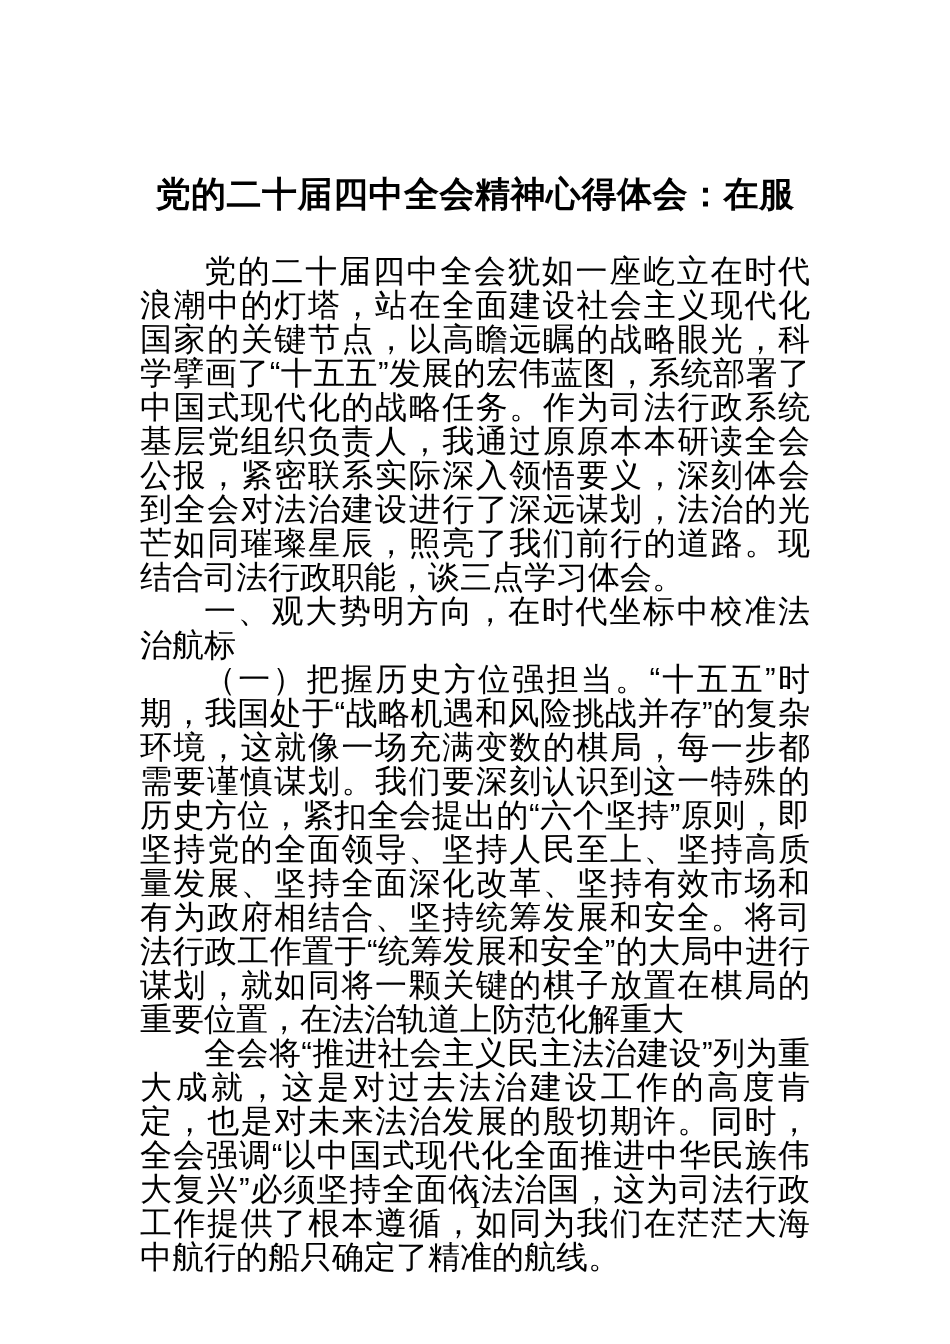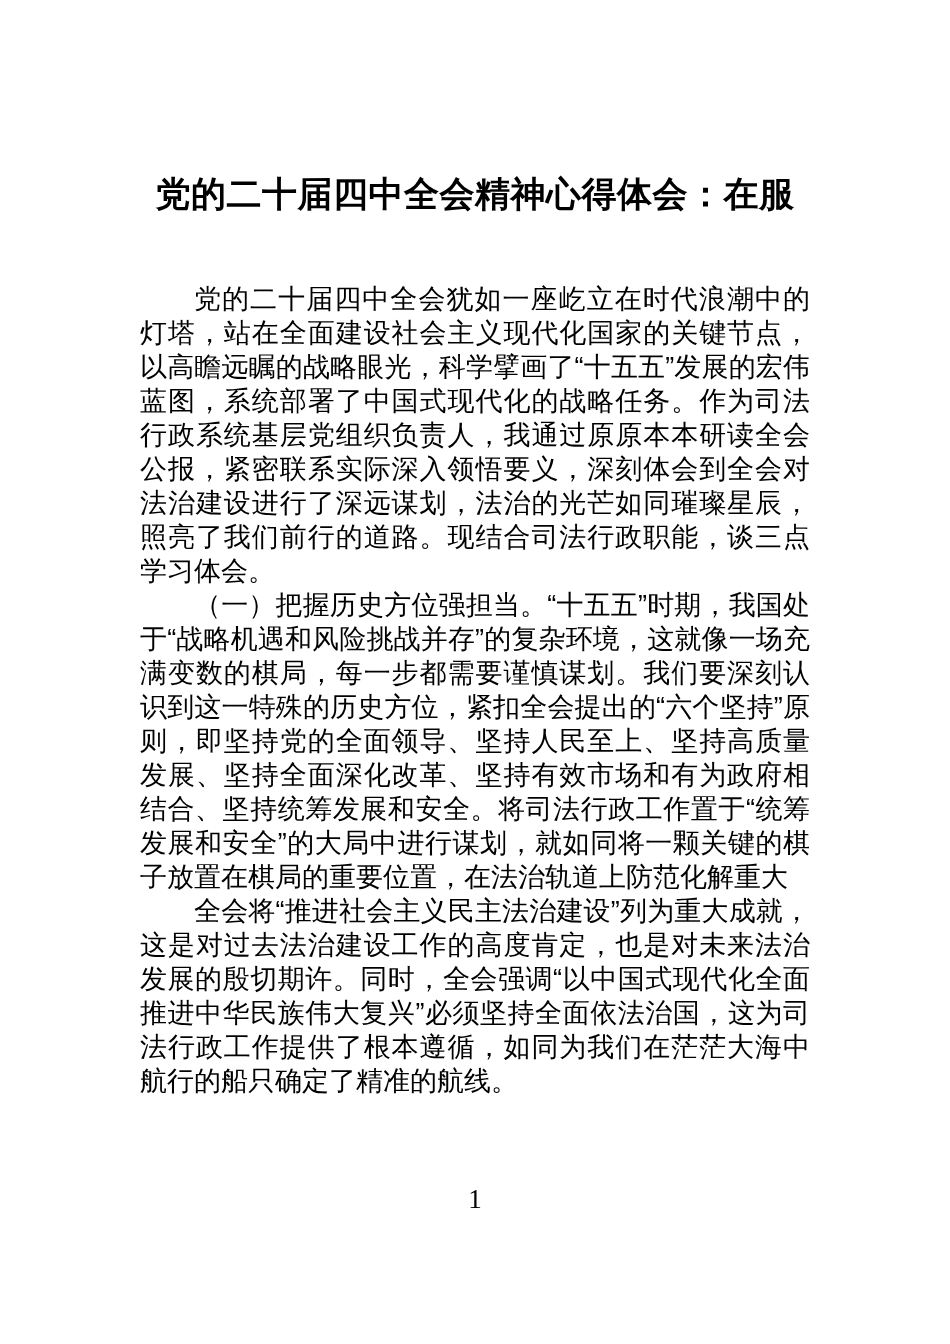--- a/index.html
+++ b/index.html
@@ -25,22 +25,22 @@
     line-height: 68px;
     font-weight: 700;
     letter-spacing: 0.5px;
   }
   .doc-title .title-line {
     display: block;
     white-space: nowrap;
   }
   .doc-body {
     width: 670px;
-    margin: 54px auto 0 auto;
-    font-size: 27px;
+    margin: 26px auto 0 auto;
+    font-size: 32px;
     line-height: 34px;
     text-align: justify;
     text-justify: inter-ideograph;
     letter-spacing: 0;
   }
   .doc-body p {
     margin: 0;
     padding: 0;
     text-indent: 2em;
   }
@@ -63,19 +63,20 @@
 <body>
 
 <div class="page">
 
   <div class="doc-title">
     <span class="title-line">党的二十届四中全会精神心得体会：在服</span>
   </div>
 
   <div class="doc-body">
     <p>党的二十届四中全会犹如一座屹立在时代浪潮中的灯塔，站在全面建设社会主义现代化国家的关键节点，以高瞻远瞩的战略眼光，科学擘画了“十五五”发展的宏伟蓝图，系统部署了中国式现代化的战略任务。作为司法行政系统基层党组织负责人，我通过原原本本研读全会公报，紧密联系实际深入领悟要义，深刻体会到全会对法治建设进行了深远谋划，法治的光芒如同璀璨星辰，照亮了我们前行的道路。现结合司法行政职能，谈三点学习体会。</p>
+    <p class="section-heading">一、观大势明方向，在时代坐标中校准法治航标</p>
     <p>（一）把握历史方位强担当。“十五五”时期，我国处于“战略机遇和风险挑战并存”的复杂环境，这就像一场充满变数的棋局，每一步都需要谨慎谋划。我们要深刻认识到这一特殊的历史方位，紧扣全会提出的“六个坚持”原则，即坚持党的全面领导、坚持人民至上、坚持高质量发展、坚持全面深化改革、坚持有效市场和有为政府相结合、坚持统筹发展和安全。将司法行政工作置于“统筹发展和安全”的大局中进行谋划，就如同将一颗关键的棋子放置在棋局的重要位置，在法治轨道上防范化解重大</p>
     <p>全会将“推进社会主义民主法治建设”列为重大成就，这是对过去法治建设工作的高度肯定，也是对未来法治发展的殷切期许。同时，全会强调“以中国式现代化全面推进中华民族伟大复兴”必须坚持全面依法治国，这为司法行政工作提供了根本遵循，如同为我们在茫茫大海中航行的船只确定了精准的航线。</p>
   </div>
 
   <div class="page-number">1</div>
 
 </div>
 
 </body></html>

